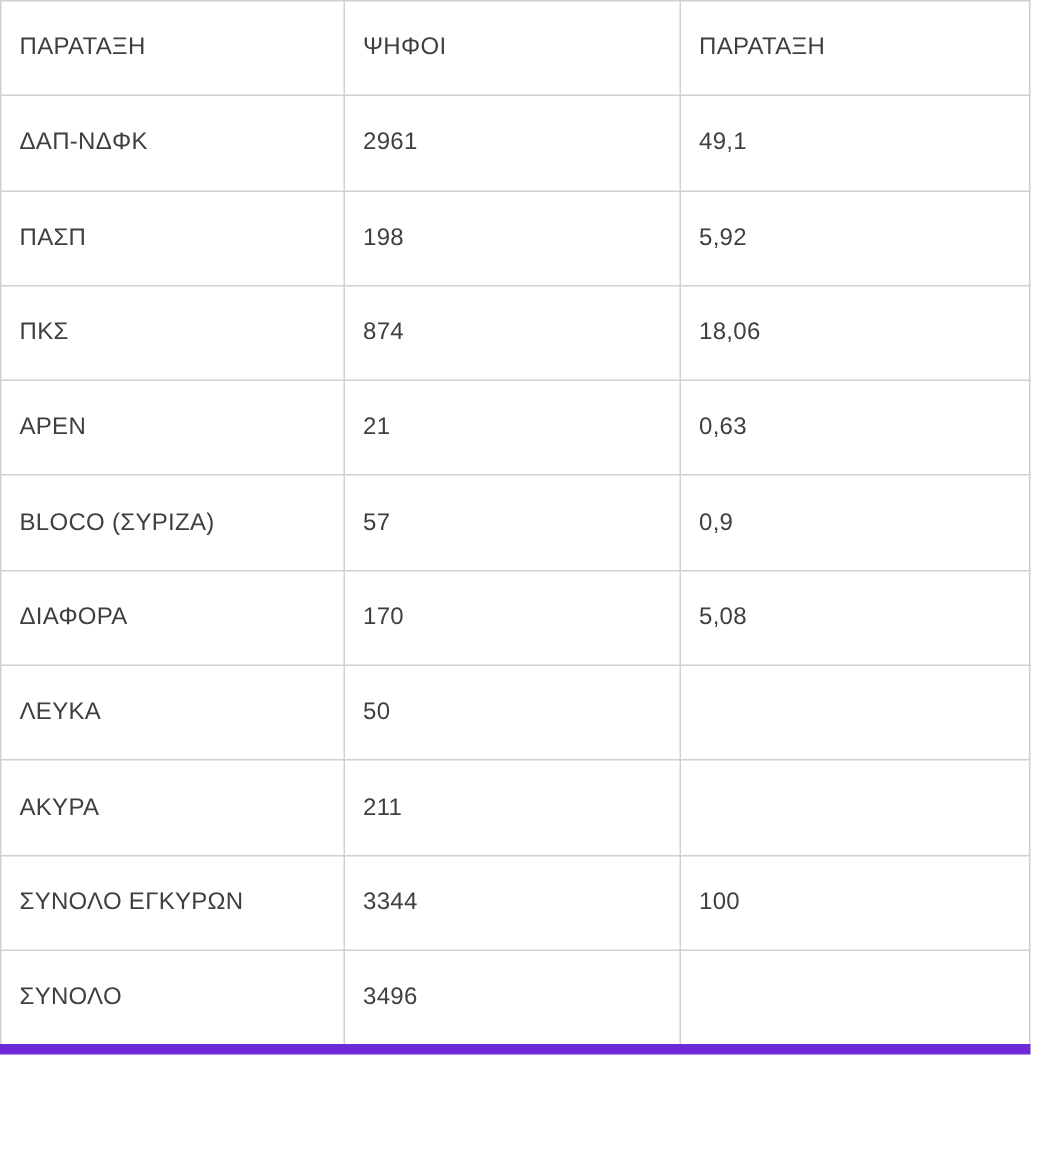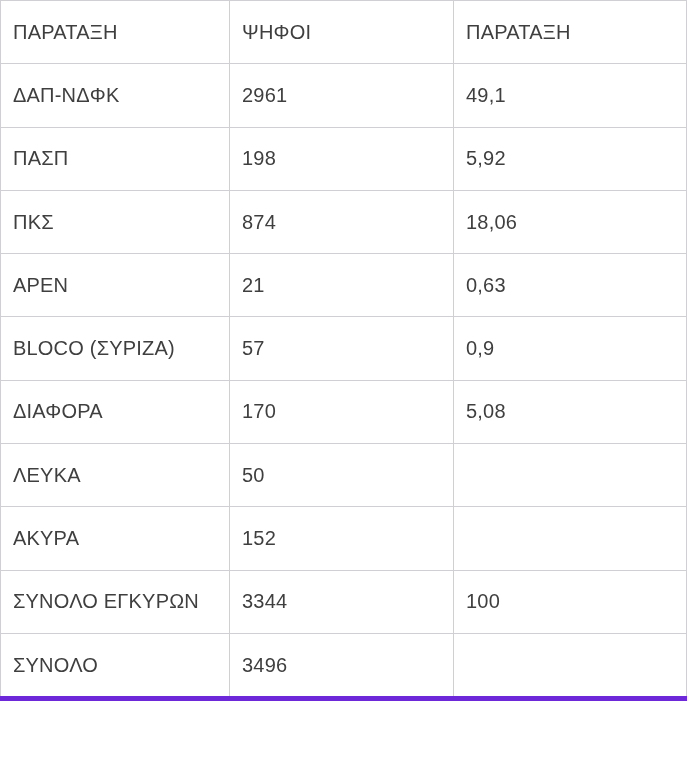--- a/index.html
+++ b/index.html
@@ -29,33 +29,33 @@
   table.results col.c0 { width: 229px; }
   table.results col.c1 { width: 224px; }
   table.results col.c2 { width: 233px; }
   table.results th,
   table.results td {
     border: 1px solid #cfcfd4;
     padding: 0 12px;
     height: 62.3px;
     text-align: left;
     vertical-align: middle;
-    font-size: 20px;
+    font-size: 16px;
     font-weight: normal;
     color: #3f3f3f;
     letter-spacing: 0.2px;
     white-space: nowrap;
     overflow: hidden;
   }
   table.results thead th {
     color: #3f3f3f;
     font-weight: normal;
   }
   table.results tbody tr:last-child td {
-    border-bottom: 5px solid #6d28d9;
+    border-bottom: 7px solid #6d28d9;
   }
 </style>
 </head>
 <body>
 
 <div class="page">
   <table class="results">
     <colgroup>
       <col class="c0">
       <col class="c1">
@@ -99,21 +99,21 @@
         <td>170</td>
         <td>5,08</td>
       </tr>
       <tr>
         <td>ΛΕΥΚΑ</td>
         <td>50</td>
         <td></td>
       </tr>
       <tr>
         <td>ΑΚΥΡΑ</td>
-        <td>152</td>
+        <td>211</td>
         <td></td>
       </tr>
       <tr>
         <td>ΣΥΝΟΛΟ ΕΓΚΥΡΩΝ</td>
         <td>3344</td>
         <td>100</td>
       </tr>
       <tr>
         <td>ΣΥΝΟΛΟ</td>
         <td>3496</td>

